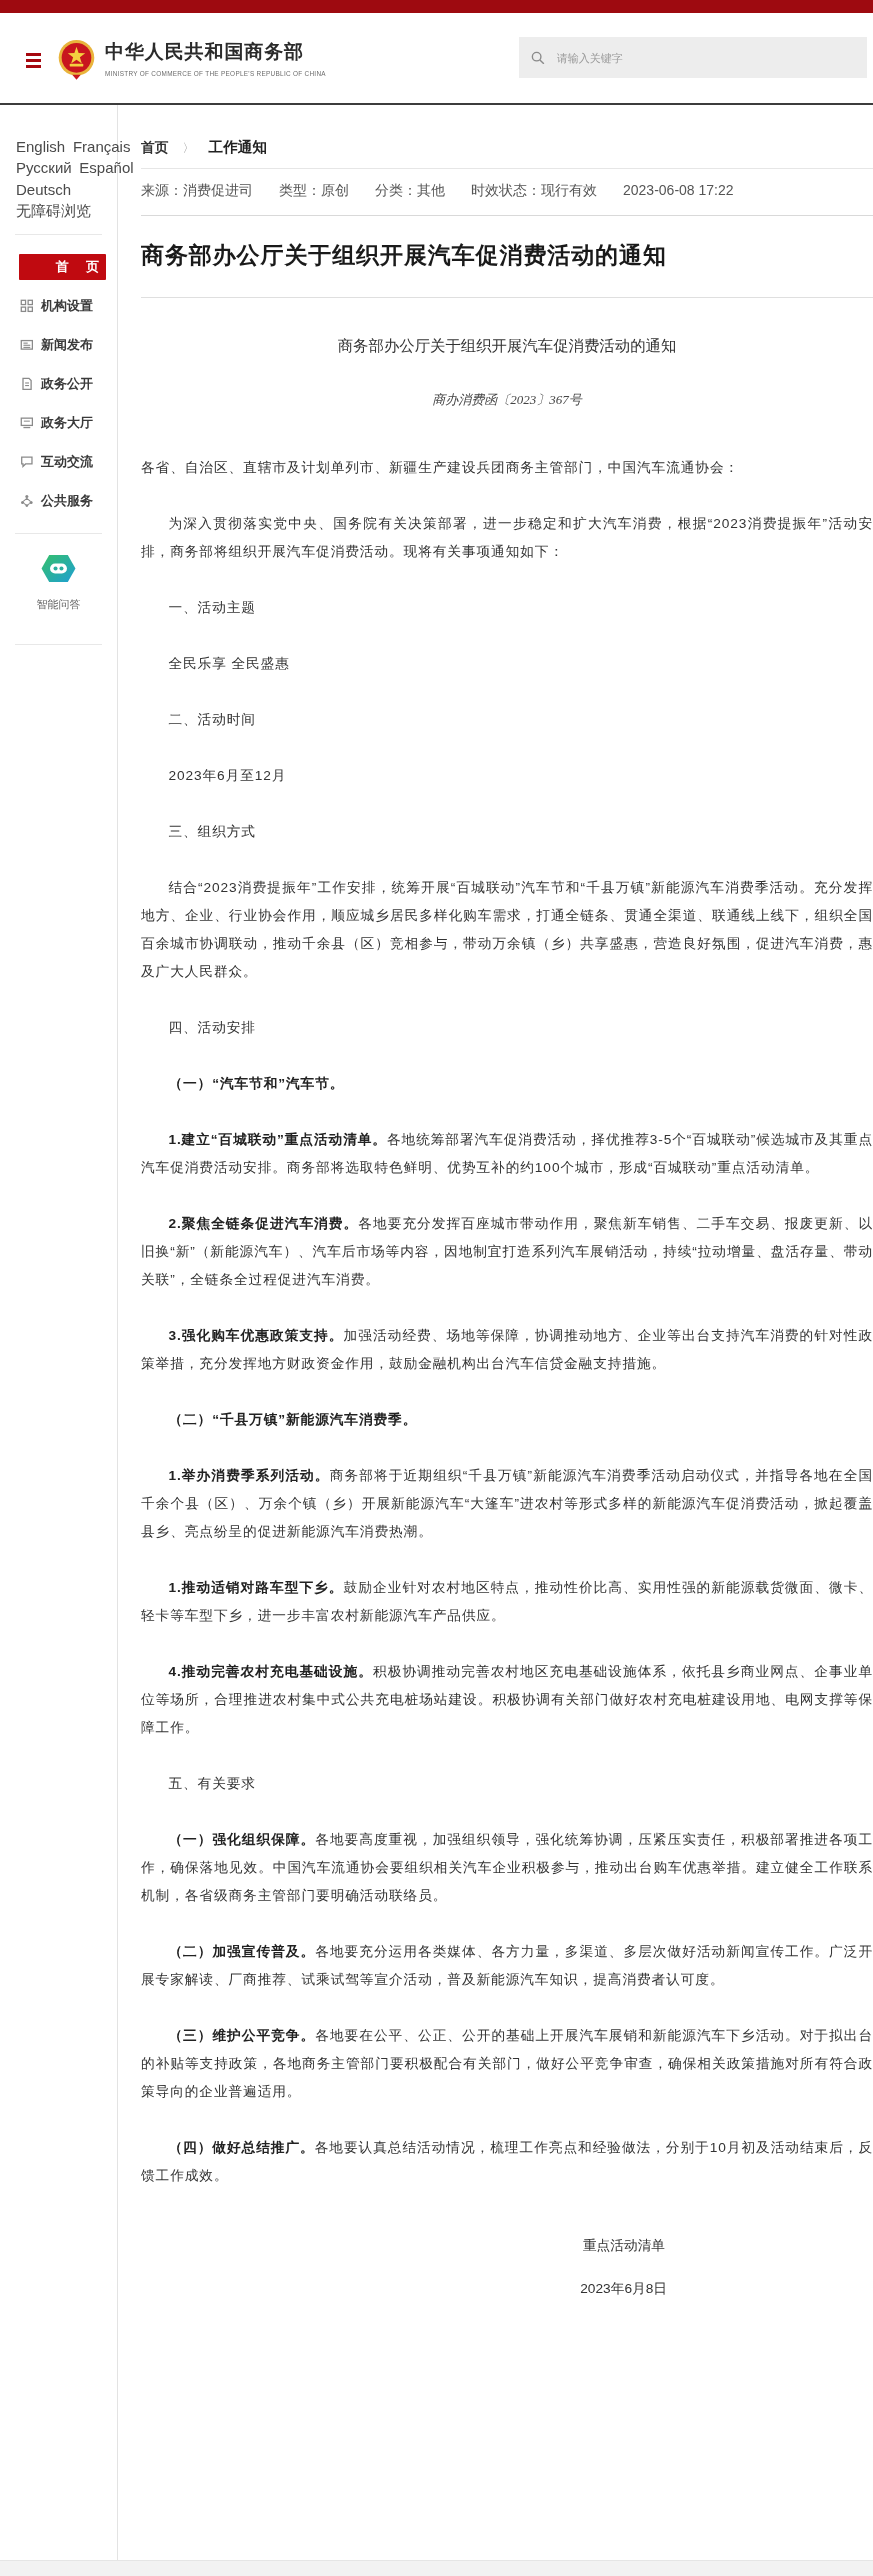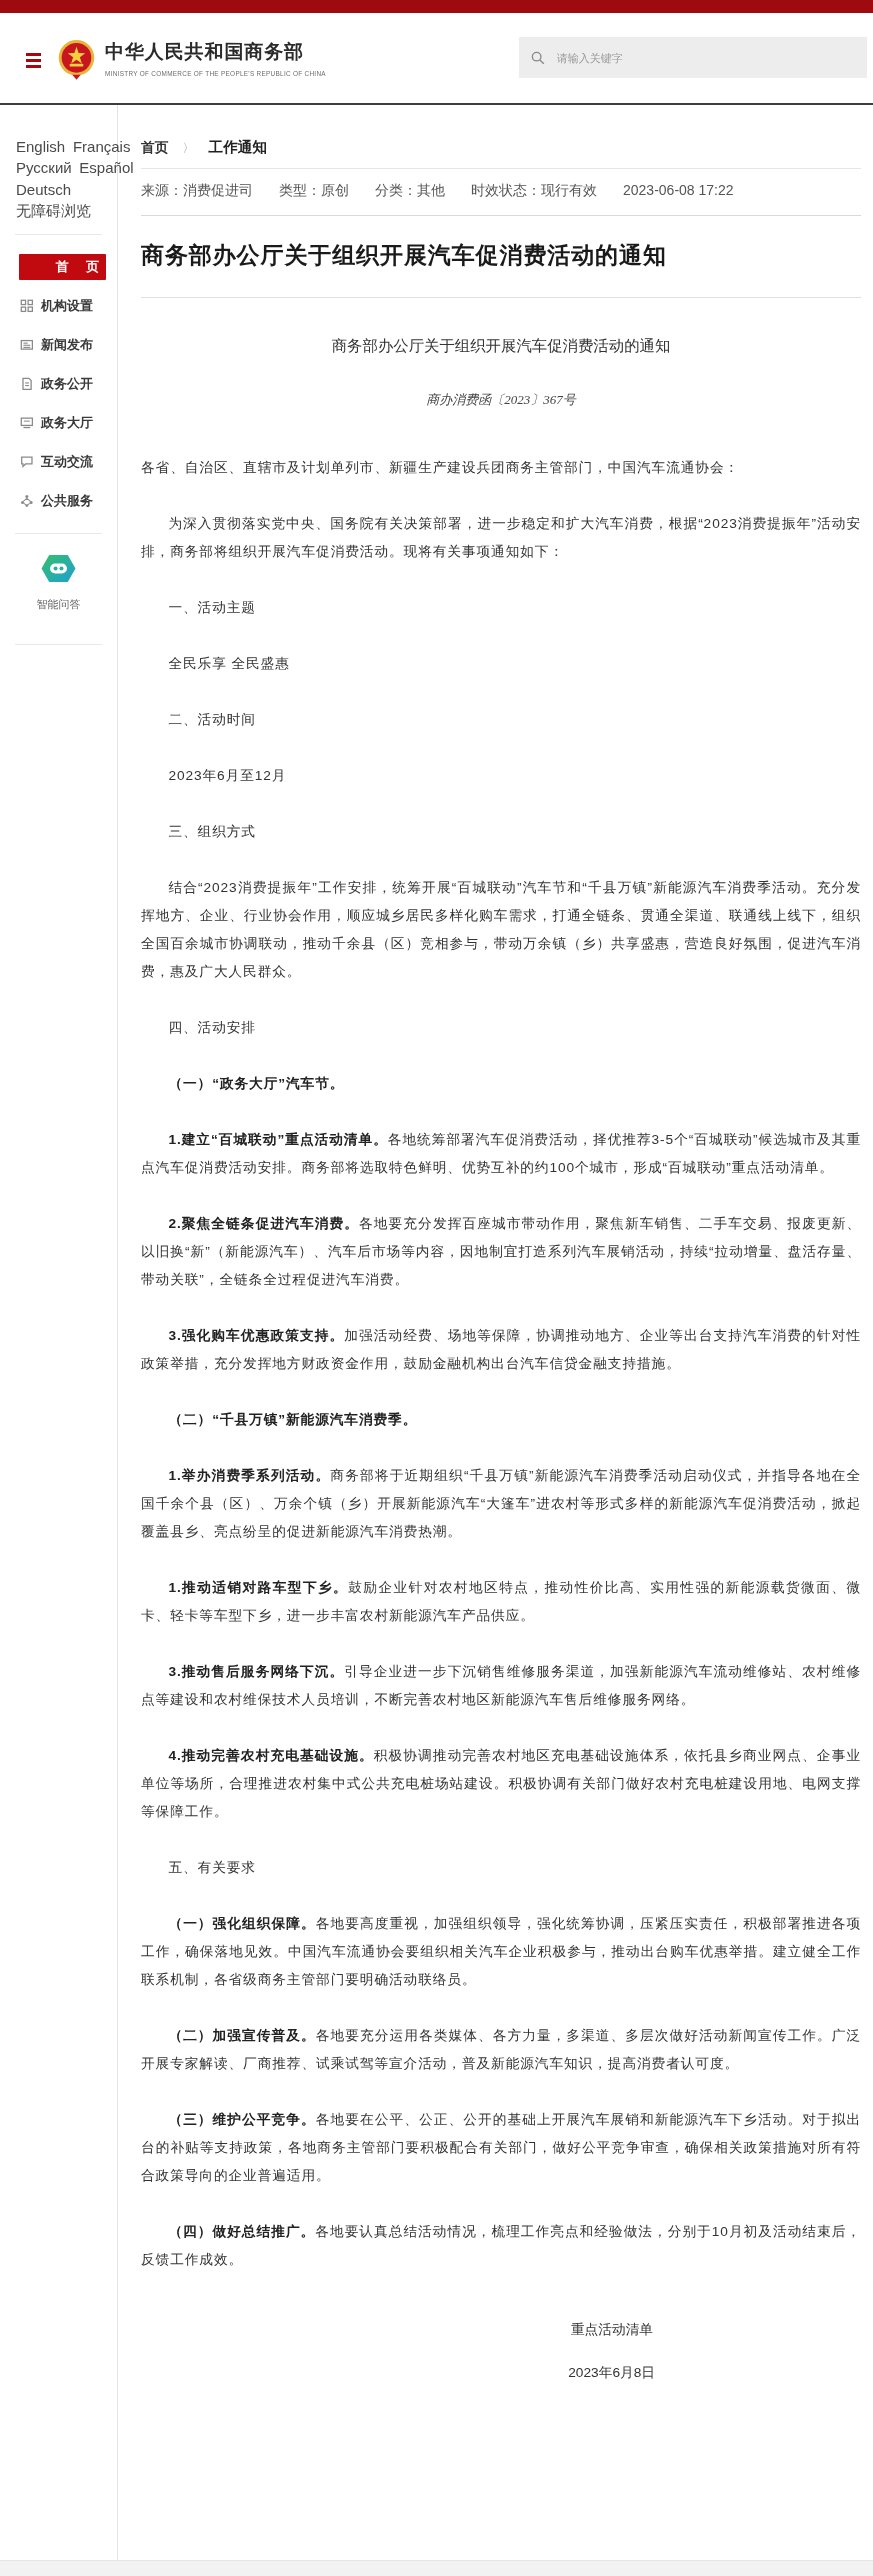--- a/index.html
+++ b/index.html
@@ -32,21 +32,21 @@
   .side-divider { border:0; border-top:0.9px solid #E8E8E8; margin:12px 14.6px 0 15.4px; }
   .home-btn { display:block; width:87px; height:26px; margin:19px 0 0 19px; background:#C00A10; color:#fff; font-size:13px; font-weight:bold; text-align:right; line-height:26px; letter-spacing:6.9px; text-indent:6.9px; cursor:pointer; border-radius:0.9px; }
   .menu { list-style:none; margin-top:6.9px; }
   .menu li { display:flex; align-items:center; height:39px; padding-left:19.7px; cursor:pointer; }
   .menu li .mi { width:13.7px; height:13.7px; margin-right:7.7px; flex:0 0 auto; }
   .menu li .ml { font-size:13px; font-weight:600; color:#3a3a3a; white-space:nowrap; }
   .qa-block { text-align:center; padding:19px 0 20.6px; }
   .qa-block .qa-label { display:block; font-size:11px; color:#666; margin-top:10.3px; cursor:pointer; }
 
   
-  .main { flex:1 1 auto; padding:33px 13px 0 23px; }
+  .main { flex:1 1 auto; padding:33px 1px 0 23px; }
   .breadcrumb { font-size:13.7px; color:#333; }
   .breadcrumb .bc-home { font-weight:bold; color:#333; text-decoration:none; cursor:pointer; }
   .breadcrumb .bc-sep { color:#999; margin:0 10.3px; font-size:12px; }
   .breadcrumb .bc-cur { font-weight:bold; font-size:14.6px; color:#222; text-decoration:none; cursor:pointer; }
   .hr1 { border:0; border-top:0.9px solid #E6E6E6; margin:11px 0 0; }
   .meta-row { padding:13px 0 14.6px; font-size:14px; color:#555; }
   .meta-item { margin-right:26px; white-space:nowrap; }
   .hr2 { border:0; border-top:0.9px solid #D9D9D9; margin:0; }
   .art-title { font-size:23px; font-weight:bold; color:#1a1a1a; letter-spacing:0.9px; margin-top:24px; line-height:31px; }
   .hr3 { border:0; border-top:0.9px solid #DFDFDF; margin:26px 0 0; }
@@ -196,28 +196,27 @@
       <div class="article" id="article-body">
           <p class="flush">各省、自治区、直辖市及计划单列市、新疆生产建设兵团商务主管部门，中国汽车流通协会：</p>
           <p class="indent">为深入贯彻落实党中央、国务院有关决策部署，进一步稳定和扩大汽车消费，根据“2023消费提振年”活动安排，商务部将组织开展汽车促消费活动。现将有关事项通知如下：</p>
           <p class="indent">一、活动主题</p>
           <p class="indent">全民乐享 全民盛惠</p>
           <p class="indent">二、活动时间</p>
           <p class="indent">2023年6月至12月</p>
           <p class="indent">三、组织方式</p>
           <p class="indent">结合“2023消费提振年”工作安排，统筹开展“百城联动”汽车节和“千县万镇”新能源汽车消费季活动。充分发挥地方、企业、行业协会作用，顺应城乡居民多样化购车需求，打通全链条、贯通全渠道、联通线上线下，组织全国百余城市协调联动，推动千余县（区）竞相参与，带动万余镇（乡）共享盛惠，营造良好氛围，促进汽车消费，惠及广大人民群众。</p>
           <p class="indent">四、活动安排</p>
-          <p class="indent"><strong>（一）“政务大厅”汽车节。</strong></p>
+          <p class="indent"><strong>（一）“汽车节和”汽车节。</strong></p>
           <p class="indent"><strong>1.建立“百城联动”重点活动清单。</strong>各地统筹部署汽车促消费活动，择优推荐3-5个“百城联动”候选城市及其重点汽车促消费活动安排。商务部将选取特色鲜明、优势互补的约100个城市，形成“百城联动”重点活动清单。</p>
           <p class="indent"><strong>2.聚焦全链条促进汽车消费。</strong>各地要充分发挥百座城市带动作用，聚焦新车销售、二手车交易、报废更新、以旧换“新”（新能源汽车）、汽车后市场等内容，因地制宜打造系列汽车展销活动，持续“拉动增量、盘活存量、带动关联”，全链条全过程促进汽车消费。</p>
           <p class="indent"><strong>3.强化购车优惠政策支持。</strong>加强活动经费、场地等保障，协调推动地方、企业等出台支持汽车消费的针对性政策举措，充分发挥地方财政资金作用，鼓励金融机构出台汽车信贷金融支持措施。</p>
           <p class="indent"><strong>（二）“千县万镇”新能源汽车消费季。</strong></p>
           <p class="indent"><strong>1.举办消费季系列活动。</strong>商务部将于近期组织“千县万镇”新能源汽车消费季活动启动仪式，并指导各地在全国千余个县（区）、万余个镇（乡）开展新能源汽车“大篷车”进农村等形式多样的新能源汽车促消费活动，掀起覆盖县乡、亮点纷呈的促进新能源汽车消费热潮。</p>
           <p class="indent"><strong>1.推动适销对路车型下乡。</strong>鼓励企业针对农村地区特点，推动性价比高、实用性强的新能源载货微面、微卡、轻卡等车型下乡，进一步丰富农村新能源汽车产品供应。</p>
-          <p class="indent"><strong>3.推动售后服务网络下沉。</strong>引导企业进一步下沉销售维修服务渠道，加强新能源汽车流动维修站、农村维修点等建设和农村维保技术人员培训，不断完善农村地区新能源汽车售后维修服务网络。</p>
           <p class="indent"><strong>4.推动完善农村充电基础设施。</strong>积极协调推动完善农村地区充电基础设施体系，依托县乡商业网点、企事业单位等场所，合理推进农村集中式公共充电桩场站建设。积极协调有关部门做好农村充电桩建设用地、电网支撑等保障工作。</p>
           <p class="indent">五、有关要求</p>
           <p class="indent"><strong>（一）强化组织保障。</strong>各地要高度重视，加强组织领导，强化统筹协调，压紧压实责任，积极部署推进各项工作，确保落地见效。中国汽车流通协会要组织相关汽车企业积极参与，推动出台购车优惠举措。建立健全工作联系机制，各省级商务主管部门要明确活动联络员。</p>
           <p class="indent"><strong>（二）加强宣传普及。</strong>各地要充分运用各类媒体、各方力量，多渠道、多层次做好活动新闻宣传工作。广泛开展专家解读、厂商推荐、试乘试驾等宣介活动，普及新能源汽车知识，提高消费者认可度。</p>
           <p class="indent"><strong>（三）维护公平竞争。</strong>各地要在公平、公正、公开的基础上开展汽车展销和新能源汽车下乡活动。对于拟出台的补贴等支持政策，各地商务主管部门要积极配合有关部门，做好公平竞争审查，确保相关政策措施对所有符合政策导向的企业普遍适用。</p>
           <p class="indent"><strong>（四）做好总结推广。</strong>各地要认真总结活动情况，梳理工作亮点和经验做法，分别于10月初及活动结束后，反馈工作成效。</p>
         </div>
 
       <div class="sig-block">重点活动清单</div>
       <div class="sig-block sig-date">2023年6月8日</div>

